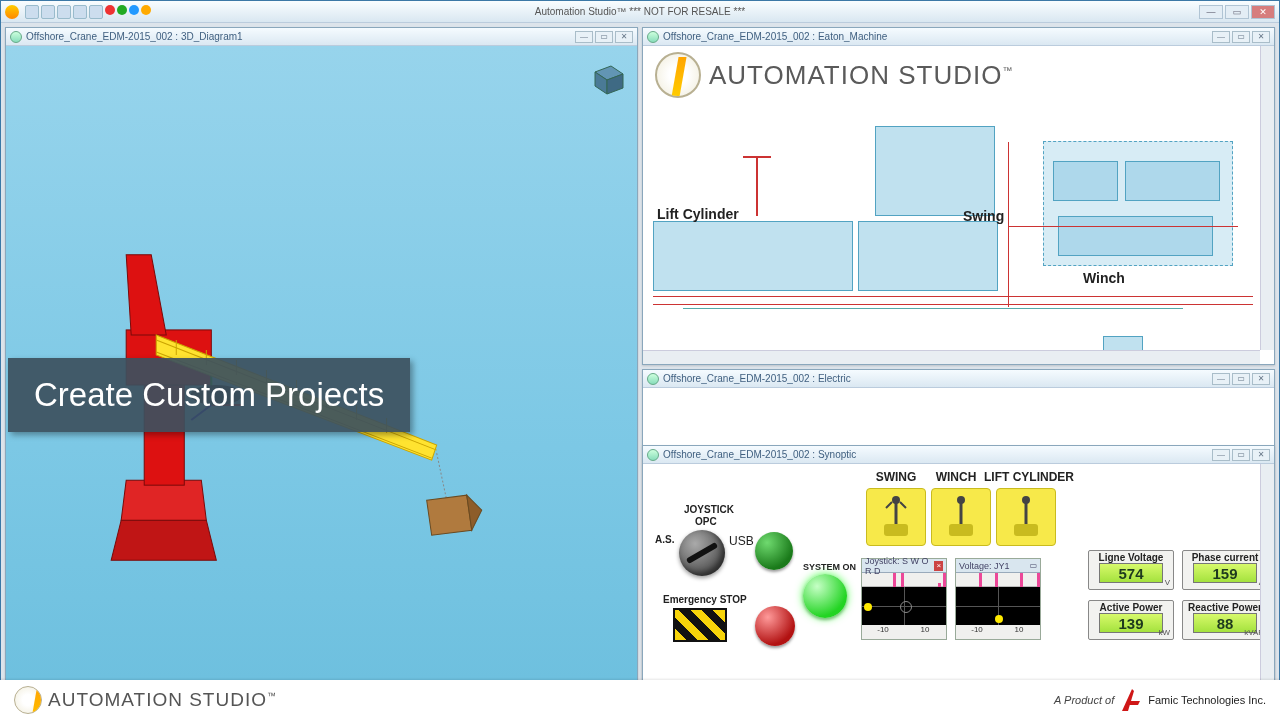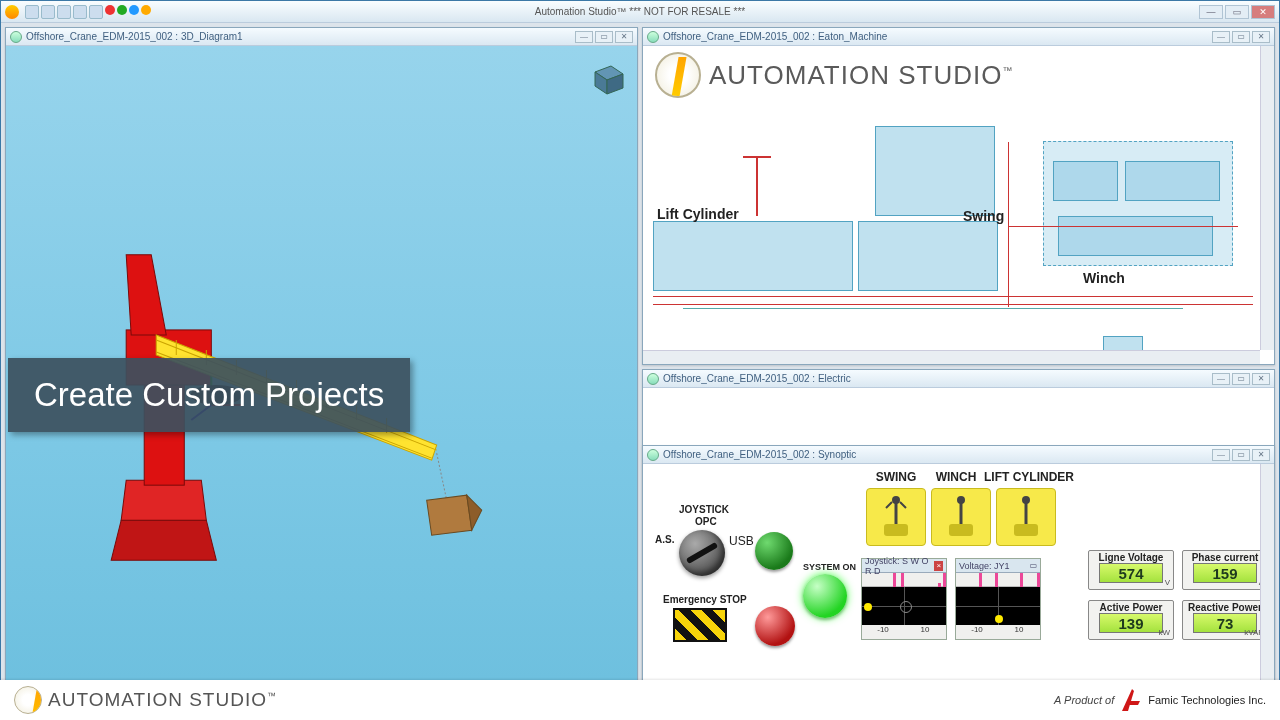--- a/index.html
+++ b/index.html
@@ -299,21 +299,21 @@
               </svg>
             </div>
           <div class="joybox" style="left:353px;top:24px">
               <svg viewBox="0 0 32 46">
                 <rect x="4" y="30" width="24" height="12" rx="3" fill="#c9bb1f"></rect>
                 <line x1="16" y1="30" x2="16" y2="6" stroke="#444" stroke-width="3"></line>
                 <circle cx="16" cy="6" r="4" fill="#444"></circle>
               </svg>
             </div>
 
-          <div style="position:absolute;left:36px;top:40px;font-size:10px;text-align:left;font-weight:700;width:60px">JOYSTICK</div>
+          <div style="position:absolute;left:36px;top:40px;font-size:10px;text-align:center;font-weight:700;width:60px">JOYSTICK</div>
           <div style="position:absolute;left:52px;top:52px;font-size:10px;font-weight:700">OPC</div>
           <div style="position:absolute;left:12px;top:70px;font-size:10px;font-weight:700">A.S.</div>
           <div style="position:absolute;left:86px;top:70px;font-size:12px;font-weight:400">USB</div>
           <div class="knob" style="left:36px;top:66px">
               <div class="slot"></div>
             </div>
           <div class="lamp green-off" style="left:112px;top:68px"></div>
 
           <div style="position:absolute;left:160px;top:98px;font-size:9px;font-weight:700">SYSTEM ON</div>
           <div class="lamp green-on" style="left:160px;top:110px"></div>
@@ -372,21 +372,21 @@
               <div class="mval">159</div>
               <div class="unit">A</div>
           </div>
           <div class="meter" style="right:100px;top:136px">
             <div class="mlbl">Active Power</div>
               <div class="mval">139</div>
               <div class="unit">kW</div>
           </div>
           <div class="meter" style="right:6px;top:136px">
             <div class="mlbl">Reactive Power</div>
-              <div class="mval">73</div>
+              <div class="mval">88</div>
               <div class="unit">kVAR</div>
           </div>
         </div>
         <div class="scroll-v" style="bottom:0"></div>
       </div>
     </div>
 
   </div>
 </div>
 

